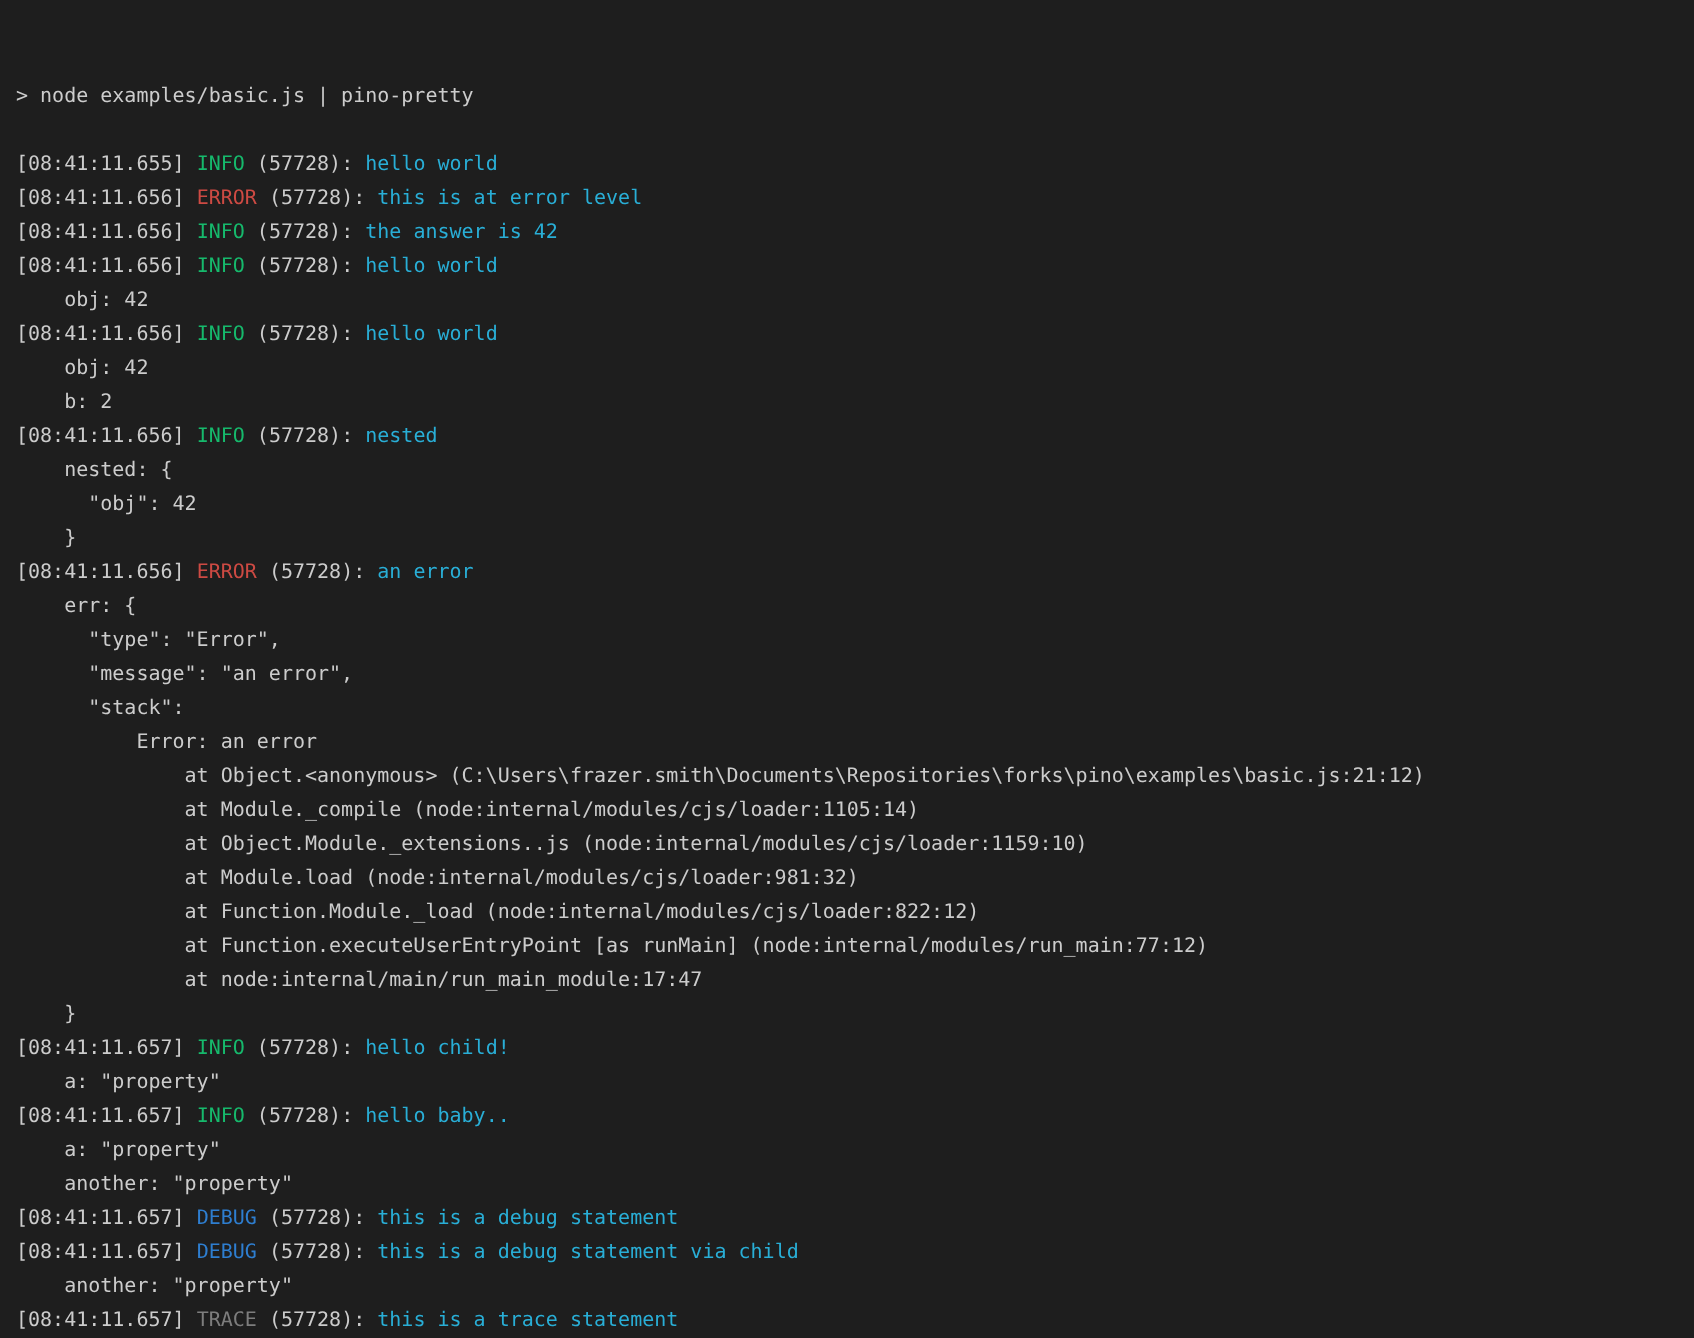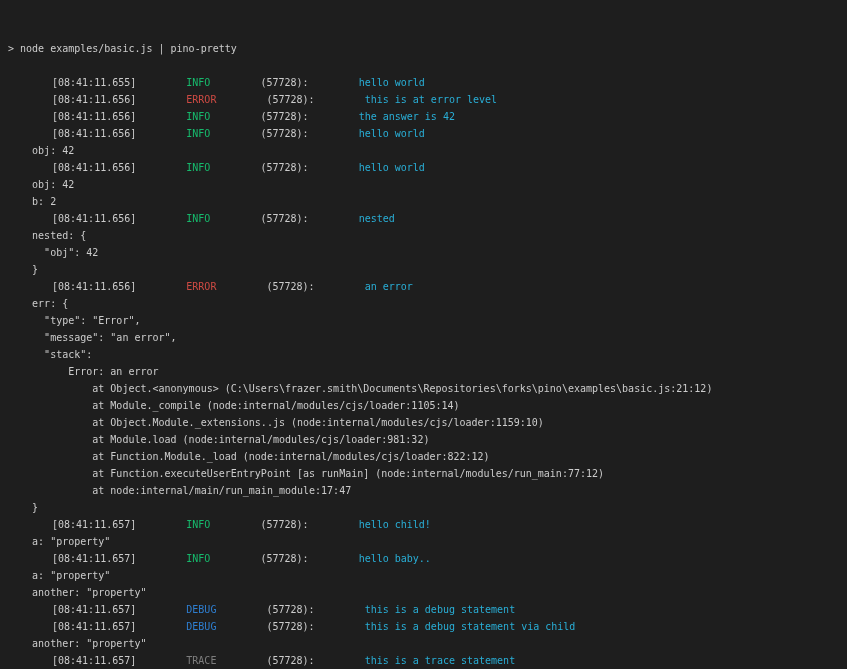--- a/index.html
+++ b/index.html
@@ -22,21 +22,20 @@
     line-height: 17px;
     color: #cccccc;
     white-space: pre;
     overflow: hidden;
   }
   .line {
     height: 17px;
   }
   .line span {
     white-space: pre;
-    margin-left: 44px;
   }
 </style>
 </head>
 <body style="background: rgb(30, 30, 30);">
 
 <div class="terminal" style="color: rgb(204, 204, 204);">
   <div><div class="line">&gt; node examples/basic.js | pino-pretty</div><div class="line">&nbsp;</div><div class="line"><span>[08:41:11.655] </span><span style="color: rgb(22, 185, 108);">INFO</span><span> (57728): </span><span style="color: rgb(41, 174, 214);">hello world</span></div><div class="line"><span>[08:41:11.656] </span><span style="color: rgb(205, 74, 67);">ERROR</span><span> (57728): </span><span style="color: rgb(41, 174, 214);">this is at error level</span></div><div class="line"><span>[08:41:11.656] </span><span style="color: rgb(22, 185, 108);">INFO</span><span> (57728): </span><span style="color: rgb(41, 174, 214);">the answer is 42</span></div><div class="line"><span>[08:41:11.656] </span><span style="color: rgb(22, 185, 108);">INFO</span><span> (57728): </span><span style="color: rgb(41, 174, 214);">hello world</span></div><div class="line">    obj: 42</div><div class="line"><span>[08:41:11.656] </span><span style="color: rgb(22, 185, 108);">INFO</span><span> (57728): </span><span style="color: rgb(41, 174, 214);">hello world</span></div><div class="line">    obj: 42</div><div class="line">    b: 2</div><div class="line"><span>[08:41:11.656] </span><span style="color: rgb(22, 185, 108);">INFO</span><span> (57728): </span><span style="color: rgb(41, 174, 214);">nested</span></div><div class="line">    nested: {</div><div class="line">      "obj": 42</div><div class="line">    }</div><div class="line"><span>[08:41:11.656] </span><span style="color: rgb(205, 74, 67);">ERROR</span><span> (57728): </span><span style="color: rgb(41, 174, 214);">an error</span></div><div class="line">    err: {</div><div class="line">      "type": "Error",</div><div class="line">      "message": "an error",</div><div class="line">      "stack":</div><div class="line">          Error: an error</div><div class="line">              at Object.&lt;anonymous&gt; (C:\Users\frazer.smith\Documents\Repositories\forks\pino\examples\basic.js:21:12)</div><div class="line">              at Module._compile (node:internal/modules/cjs/loader:1105:14)</div><div class="line">              at Object.Module._extensions..js (node:internal/modules/cjs/loader:1159:10)</div><div class="line">              at Module.load (node:internal/modules/cjs/loader:981:32)</div><div class="line">              at Function.Module._load (node:internal/modules/cjs/loader:822:12)</div><div class="line">              at Function.executeUserEntryPoint [as runMain] (node:internal/modules/run_main:77:12)</div><div class="line">              at node:internal/main/run_main_module:17:47</div><div class="line">    }</div><div class="line"><span>[08:41:11.657] </span><span style="color: rgb(22, 185, 108);">INFO</span><span> (57728): </span><span style="color: rgb(41, 174, 214);">hello child!</span></div><div class="line">    a: "property"</div><div class="line"><span>[08:41:11.657] </span><span style="color: rgb(22, 185, 108);">INFO</span><span> (57728): </span><span style="color: rgb(41, 174, 214);">hello baby..</span></div><div class="line">    a: "property"</div><div class="line">    another: "property"</div><div class="line"><span>[08:41:11.657] </span><span style="color: rgb(46, 126, 208);">DEBUG</span><span> (57728): </span><span style="color: rgb(41, 174, 214);">this is a debug statement</span></div><div class="line"><span>[08:41:11.657] </span><span style="color: rgb(46, 126, 208);">DEBUG</span><span> (57728): </span><span style="color: rgb(41, 174, 214);">this is a debug statement via child</span></div><div class="line">    another: "property"</div><div class="line"><span>[08:41:11.657] </span><span style="color: rgb(125, 125, 125);">TRACE</span><span> (57728): </span><span style="color: rgb(41, 174, 214);">this is a trace statement</span></div></div>
 </div>
 
 </body></html>

